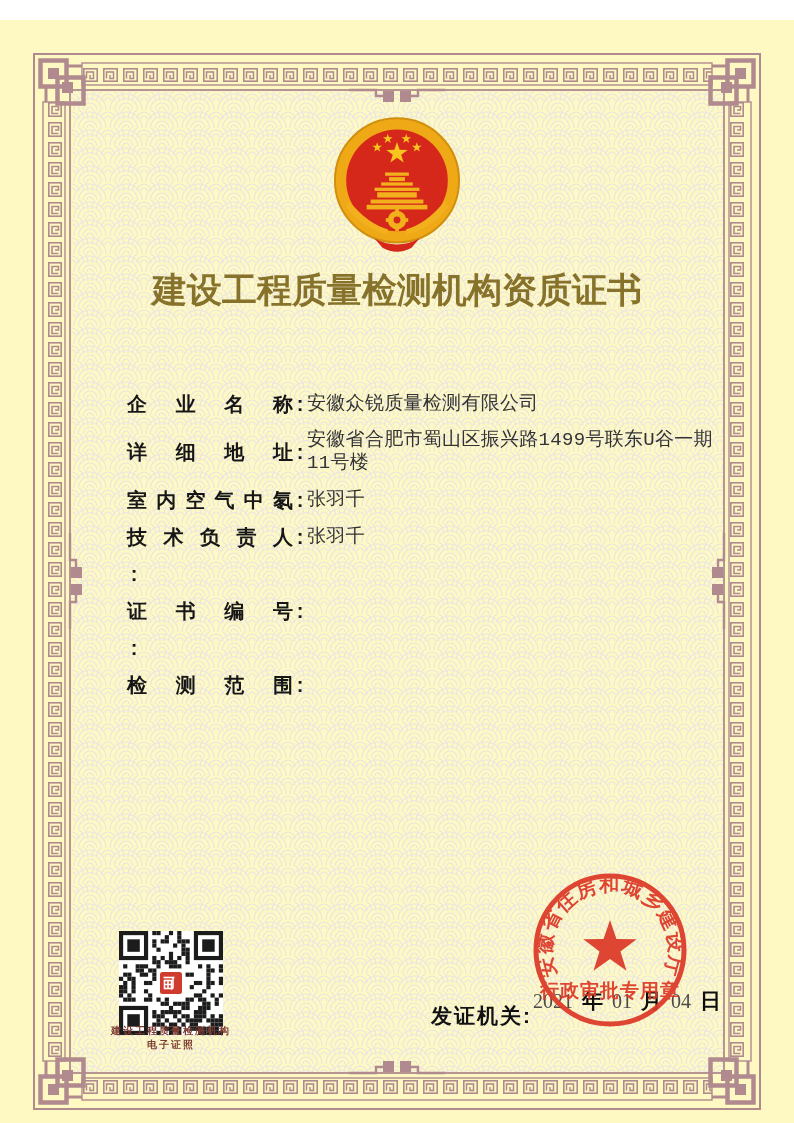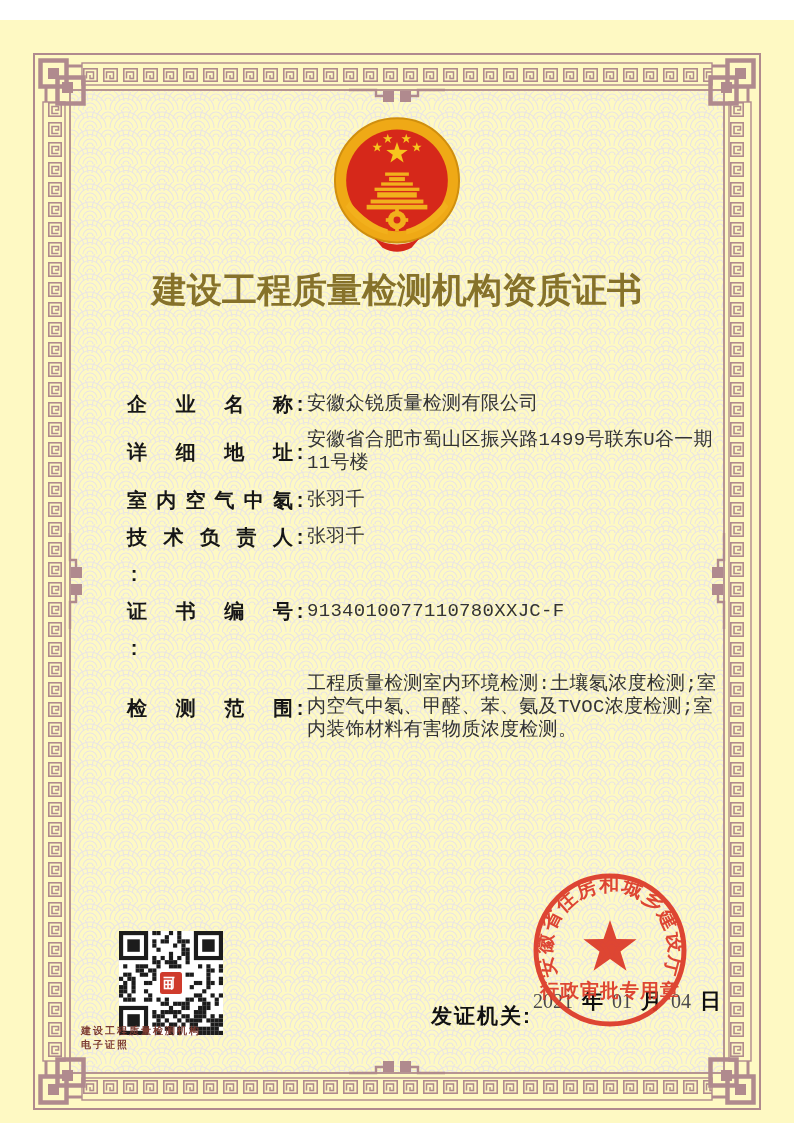--- a/index.html
+++ b/index.html
@@ -21,21 +21,21 @@
   .field-label{width:166px;flex:none;font-weight:bold;font-size:20px;color:#161616;
     text-align:justify;text-align-last:justify;line-height:24px;}
   .field-colon{flex:none;width:14px;text-align:center;font-weight:bold;font-size:20px;
     color:#161616;line-height:24px;}
   .field-value{flex:1;font-family:Liberation Mono, monospace;font-size:19px;color:#333333;
     line-height:23px;letter-spacing:0.3px;}
 
   
   .qr-wrap{position:absolute;left:119px;top:911px;width:104px;height:104px;z-index:3;background:#ffffff;}
   .qr-logo{position:absolute;left:159px;top:951px;width:24px;height:24px;z-index:4;}
-  .qr-caption{position:absolute;left:81px;top:1004px;width:180px;text-align:left;z-index:3;
+  .qr-caption{position:absolute;left:81px;top:1004px;width:180px;text-align:center;z-index:3;
     font-family:"Liberation Serif",serif;font-weight:bold;font-size:10px;
     letter-spacing:2px;color:#7c3b31;line-height:14px;}
 
   
   .issuer-label{position:absolute;left:431px;top:982px;font-size:21px;font-weight:bold;
     color:#111111;letter-spacing:2px;z-index:2;}
   .issue-date{position:absolute;left:533px;top:967px;display:flex;gap:9px;
     align-items:baseline;z-index:2;}
   .issue-date .num{font-family:"Liberation Serif",serif;font-size:20px;color:#4a4a4a;}
   .issue-date .unit{font-size:21px;font-weight:bold;color:#0e0e0e;}
@@ -175,29 +175,27 @@
       <span class="field-label">技术负责人</span>
       <span class="field-colon">:</span>
       <span class="field-value">张羽千</span>
     </div>
     <div class="field-row">
       <span class="field-colon">:</span>
     </div>
     <div class="field-row">
       <span class="field-label">证书编号</span>
       <span class="field-colon">:</span>
-      <span class="field-value">9134010077110780XXJC-F</span>
     </div>
     <div class="field-row">
       <span class="field-colon">:</span>
     </div>
     <div class="field-row align-top">
       <span class="field-label">检测范围</span>
       <span class="field-colon">:</span>
-      <span class="field-value">工程质量检测室内环境检测:土壤氡浓度检测;室内空气中氡、甲醛、苯、氨及TVOC浓度检测;室内装饰材料有害物质浓度检测。</span>
     </div>
   </div>
 
   <svg id="qr-svg" class="qr-wrap" viewBox="0 0 25 25" aria-hidden="true">
     <rect x="0" y="0" width="25" height="25" fill="#ffffff"></rect>
   <rect x="0" y="0" width="7" height="7" fill="#1c1c1c"></rect>
       <rect x="1" y="1" width="5" height="5" fill="#ffffff"></rect>
       <rect x="2" y="2" width="3" height="3" fill="#1c1c1c"></rect>
       <rect x="18" y="0" width="7" height="7" fill="#1c1c1c"></rect>
       <rect x="19" y="1" width="5" height="5" fill="#ffffff"></rect>

